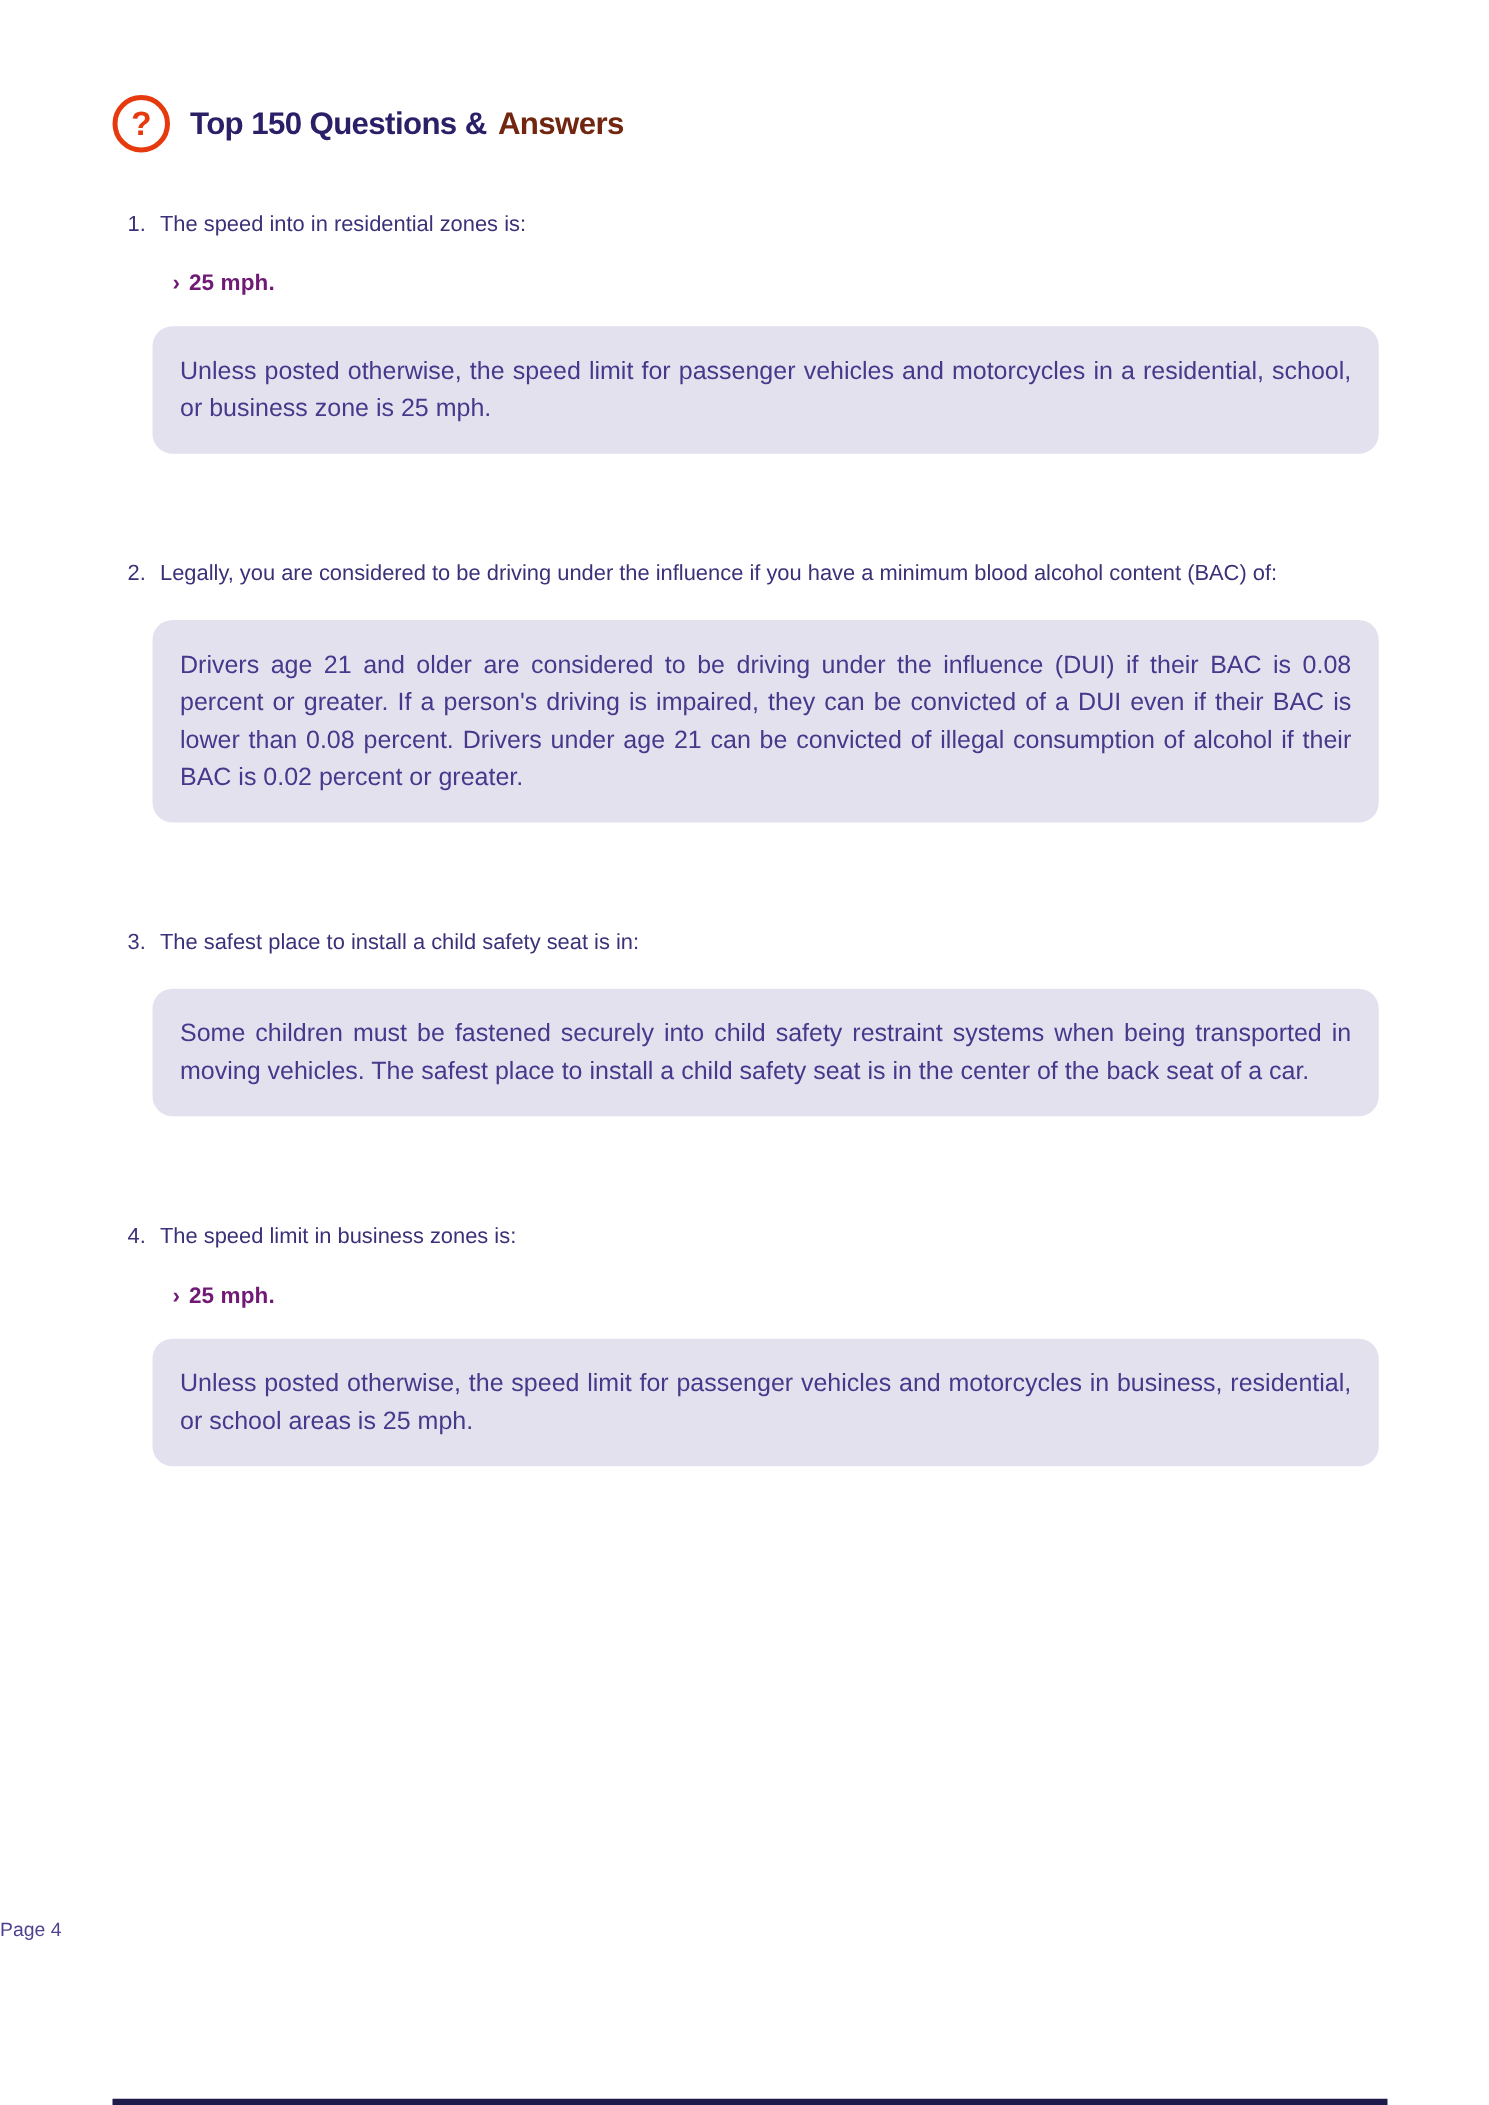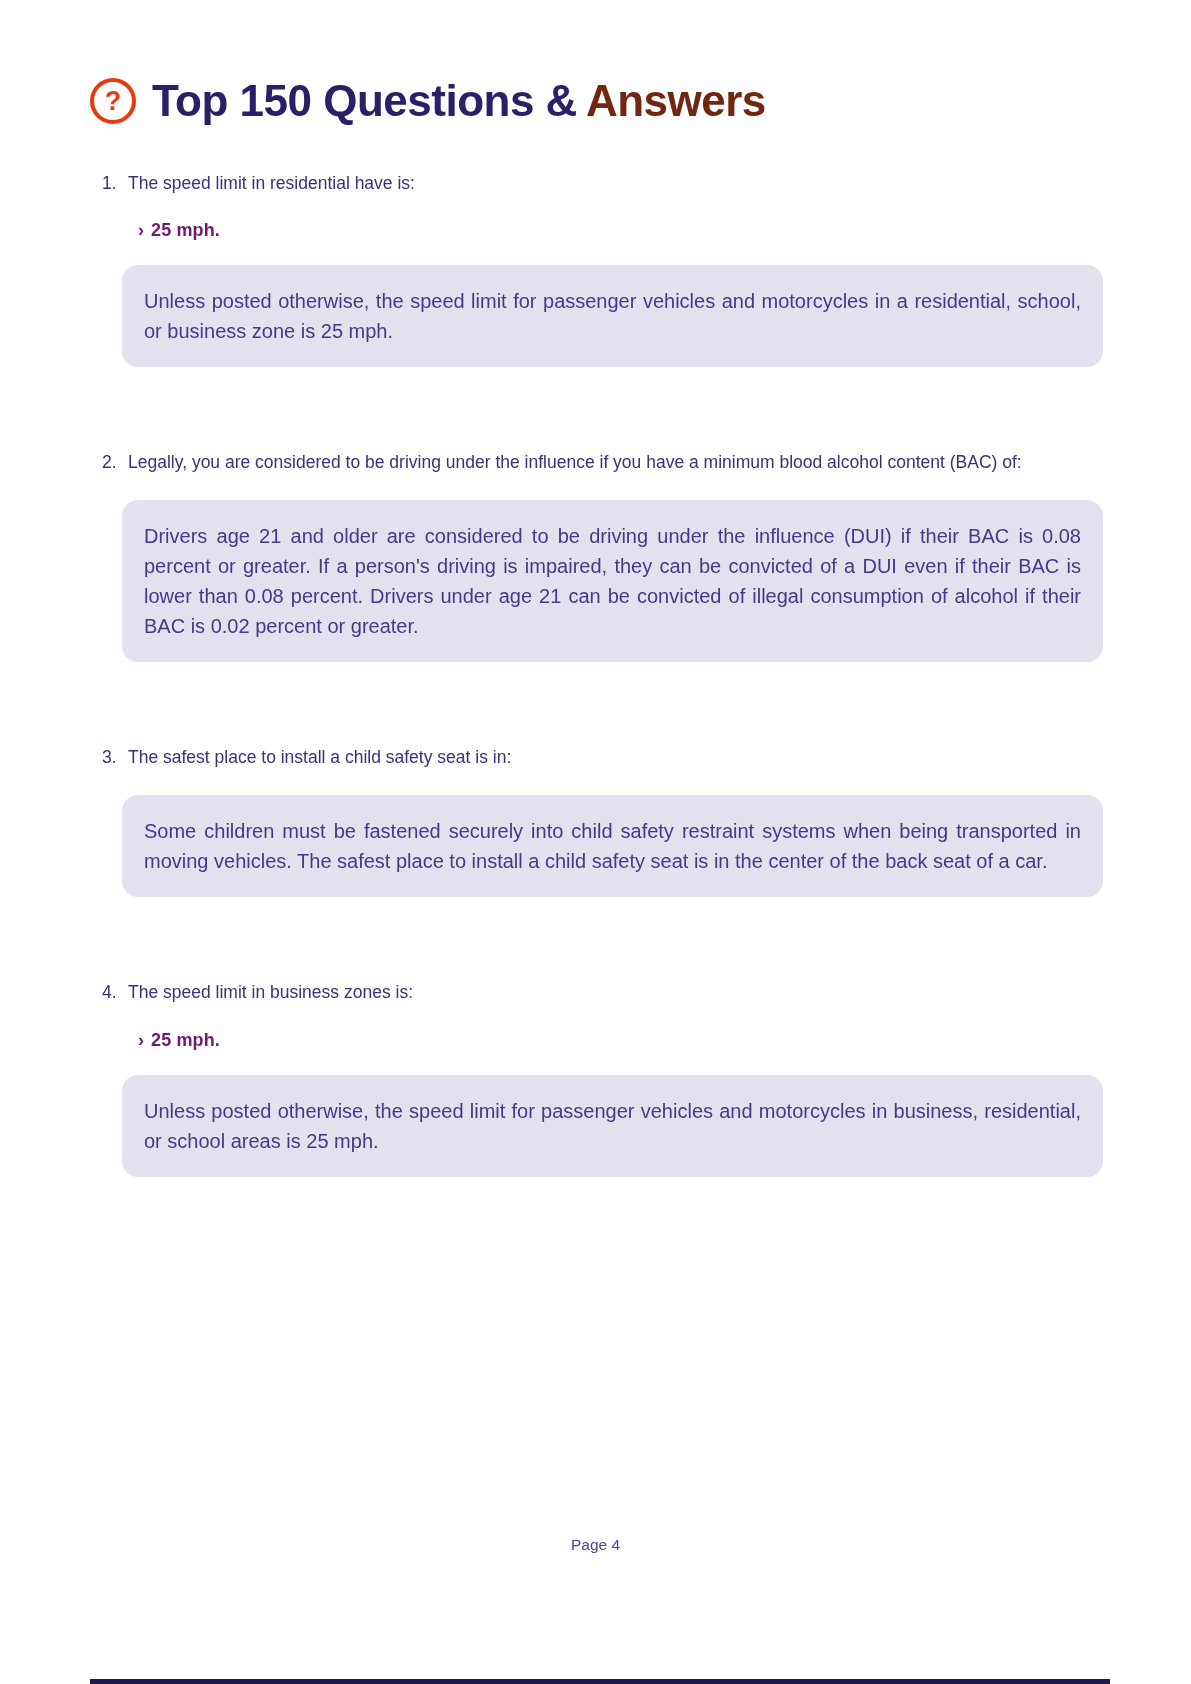--- a/index.html
+++ b/index.html
@@ -27,21 +27,21 @@
     border-radius: 50%;
     color: #e63a0e;
     font-size: 27px;
     font-weight: 700;
     display: flex;
     align-items: center;
     justify-content: center;
     flex: 0 0 auto;
   }
   .title {
-    font-size: 44px;
+    font-size: 25px;
     font-weight: 800;
     letter-spacing: -0.5px;
     color: #2b2068;
     white-space: nowrap;
   }
   .title .accent {
     color: #722610;
     margin-left: 9px;
   }
   
@@ -81,21 +81,21 @@
     font-size: 20px;
     line-height: 1.5;
     text-align: justify;
   }
   
   .footer {
     position: absolute;
     left: 0;
     right: 0;
     bottom: 122px;
-    text-align: center;
+    text-align: left;
     color: #4c4291;
     font-size: 15.5px;
     line-height: 2.1;
   }
   .bottom-bar {
     position: absolute;
     left: 90px;
     right: 81px;
     bottom: 0;
     height: 5px;
@@ -110,21 +110,21 @@
   <div class="header">
     <div class="q-icon">?</div>
     <div class="title"><span>Top 150 Questions &amp;</span><span class="accent">Answers</span></div>
   </div>
 
   <div class="questions">
 
     <div class="qa-item">
       <div class="q-row">
         <span class="q-num">1.</span>
-        <span class="q-text">The speed limit in residential have is:</span>
+        <span class="q-text">The speed into in residential zones is:</span>
       </div>
       <div class="answer"><span class="marker">›</span><span>25 mph.</span></div>
       <div class="expl-box">Unless posted otherwise, the speed limit for passenger vehicles and motorcycles in a residential, school, or business zone is 25 mph.</div>
     </div>
 
     <div class="qa-item">
       <div class="q-row">
         <span class="q-num">2.</span>
         <span class="q-text">Legally, you are considered to be driving under the influence if you have a minimum blood alcohol content (BAC) of:</span>
       </div>

